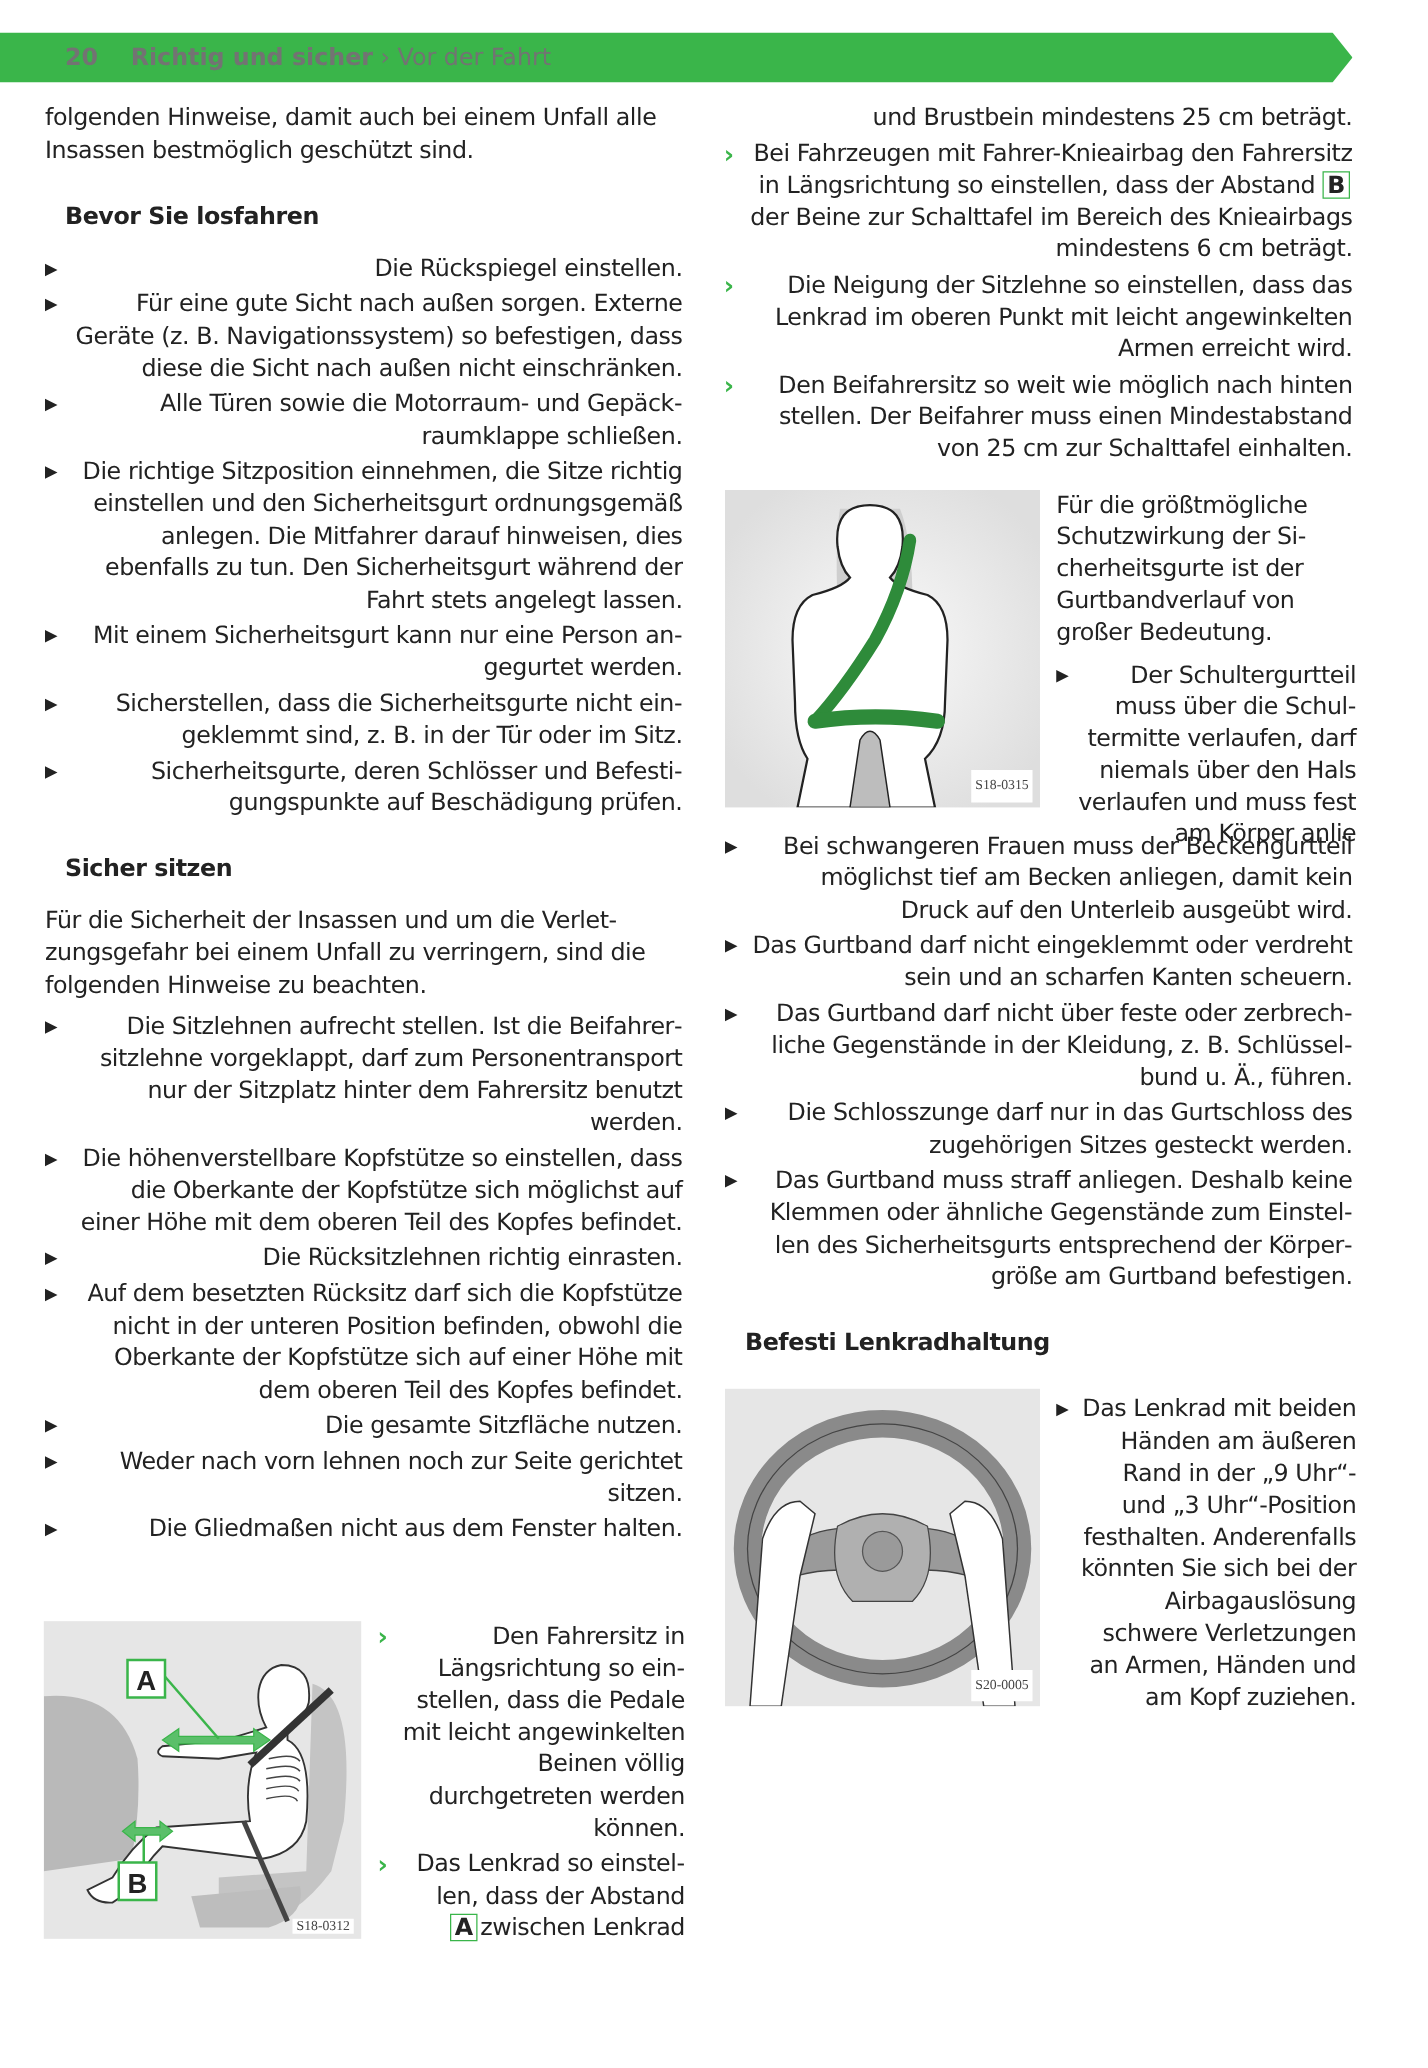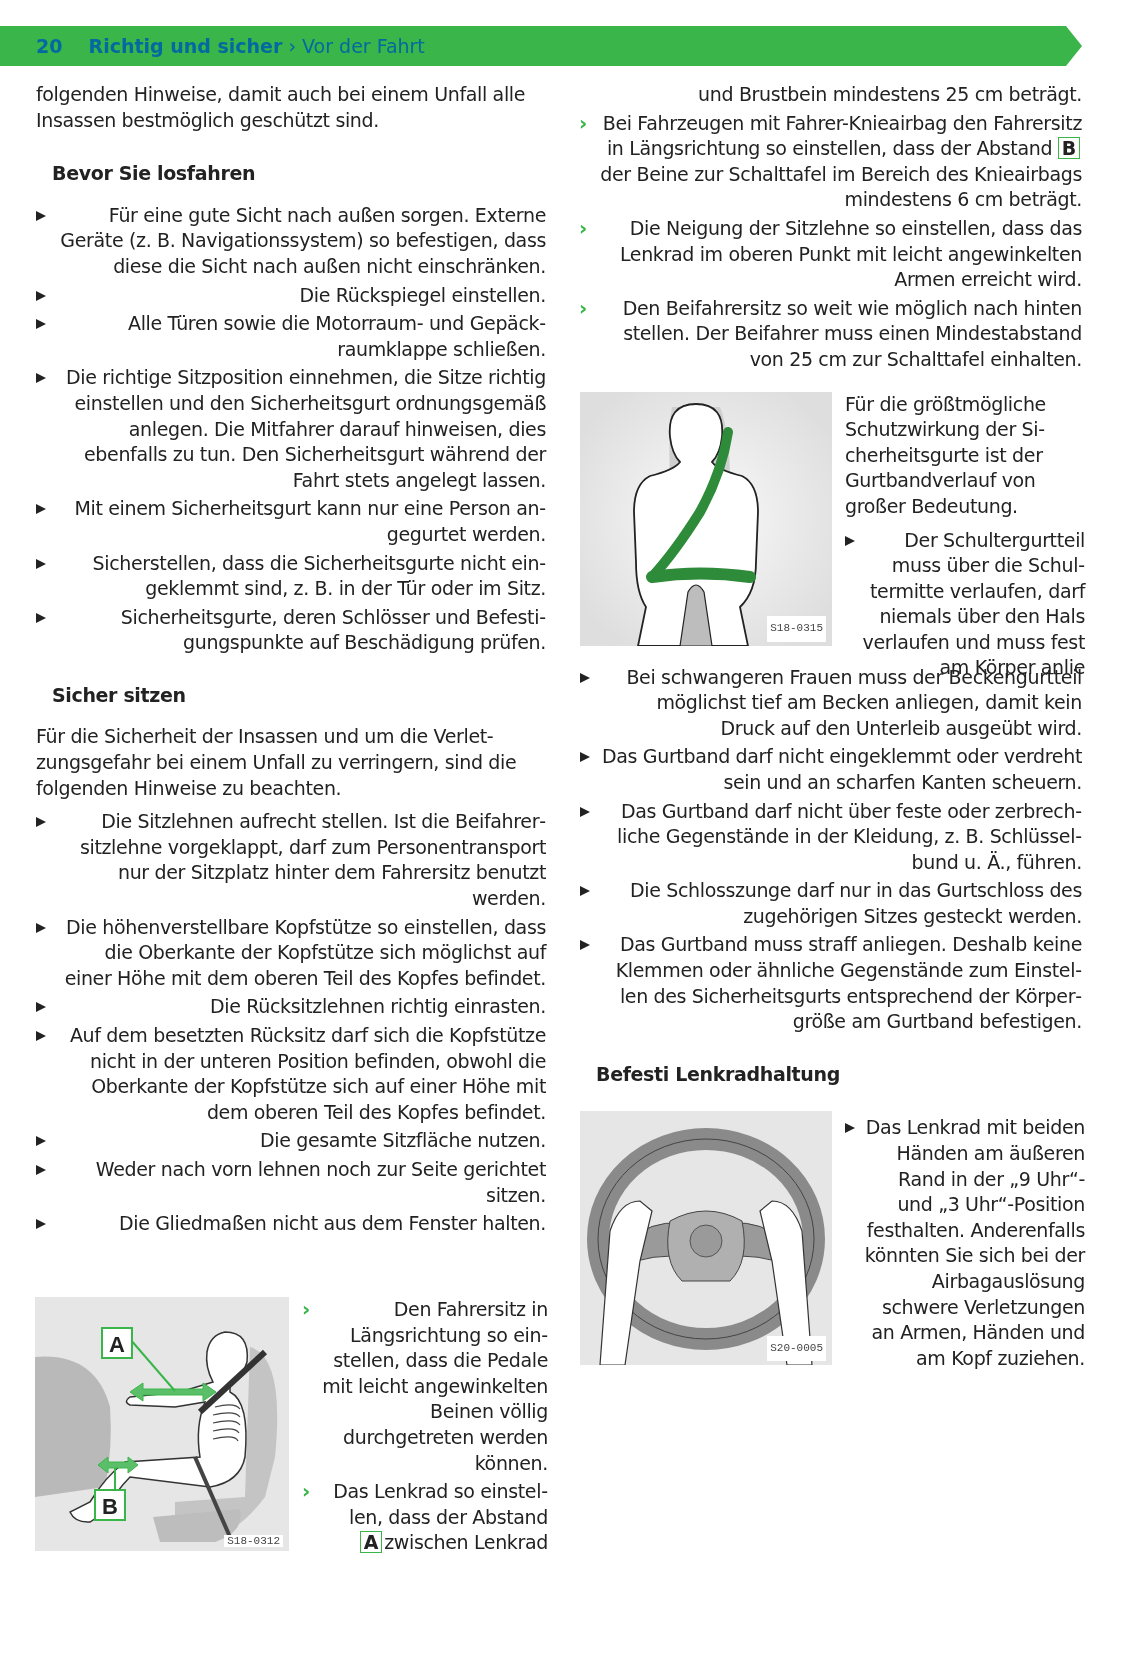--- a/index.html
+++ b/index.html
@@ -1,35 +1,35 @@
 <!DOCTYPE html>
 <html><head>
 <meta charset="utf-8">
 <style>
   html,body{margin:0;padding:0;background:#fff;}
   body{width:1142px;height:1654px;position:relative;overflow:hidden;font-family:"DejaVu Sans","Liberation Sans",sans-serif;color:#222;}
   .hdr{position:absolute;left:0;top:26px;width:1082px;height:40px;}
   .hdr svg{position:absolute;left:0;top:0;}
-  .hdr .txt{position:absolute;left:36px;top:0;height:40px;line-height:40px;color:#0369a1;font-size:19px;white-space:nowrap;}
+  .hdr .txt{position:absolute;left:52px;top:0;height:40px;line-height:40px;color:#737373;font-size:19px;white-space:nowrap;}
   .hdr .num{font-weight:bold;margin-right:20px;}
   .hdr .sec{font-weight:bold;}
   .col{position:absolute;top:82px;font-size:19px;line-height:25.6px;letter-spacing:-0.35px;}
   .left{left:36px;width:510px;}
   .right{left:580px;width:502px;}
   p{margin:0;}
   h3{margin:16px;font-size:19px;font-weight:bold;line-height:25.6px;}
   .gap{height:12px;}
   .sgap{height:8px;}
   ul{list-style:none;margin:0;padding:0;text-align:right;}
   li{position:relative;padding-left:17px;margin-bottom:3px;}
   li .tri{position:absolute;left:0;top:8px;width:0;height:0;border-left:10px solid #222;border-top:5.5px solid transparent;border-bottom:5.5px solid transparent;}
   li .chev{position:absolute;left:-1px;top:0;color:#3ab54a;font-weight:bold;font-size:20px;}
   .boxlbl{display:inline-block;border:1.5px solid #3ab54a;padding:0 3px;line-height:20px;font-weight:bold;margin-right:2px;}
   .fig{position:absolute;background:#e9e9e9;overflow:hidden;}
-  .fig .code{position:absolute;right:6px;bottom:4px;font-size:11px;color:#444;background:#fff;padding:0 3px;letter-spacing:0;font-family:Liberation Mono, monospace;}
+  .fig .code{position:absolute;right:6px;bottom:4px;font-size:11px;color:#444;background:#fff;padding:0 3px;letter-spacing:0;font-family:Liberation Serif, serif;}
   .figblock{position:relative;}
 </style>
 </head>
 <body>
 
 <div class="hdr">
   <svg width="1082" height="40">
     <polygon points="0,0 1066,0 1082,20 1066,40 0,40" fill="#3ab54a"></polygon>
   </svg>
   <div class="txt">
@@ -38,22 +38,22 @@
     <span>›</span>
     <span>Vor der Fahrt</span>
   </div>
 </div>
 
 <div class="col left">
   <p>folgenden Hinweise, damit auch bei einem Unfall alle Insassen bestmöglich geschützt sind.</p>
   <div class="gap"></div>
   <h3>Bevor Sie losfahren</h3>
   <ul>
+    <li><span class="tri"></span><span>Die Rückspiegel einstellen.</span></li>
     <li><span class="tri"></span><span>Für eine gute Sicht nach außen sorgen. Externe Geräte (z. B. Navigationssystem) so befestigen, dass diese die Sicht nach außen nicht einschrän­ken.</span></li>
-    <li><span class="tri"></span><span>Die Rückspiegel einstellen.</span></li>
     <li><span class="tri"></span><span>Alle Türen sowie die Motorraum- und Gepäck­raumklappe schließen.</span></li>
     <li><span class="tri"></span><span>Die richtige Sitzposition einnehmen, die Sitze rich­tig einstellen und den Sicherheitsgurt ordnungsge­mäß anlegen. Die Mitfahrer darauf hinweisen, dies ebenfalls zu tun. Den Sicherheitsgurt während der Fahrt stets angelegt lassen.</span></li>
     <li><span class="tri"></span><span>Mit einem Sicherheitsgurt kann nur eine Person an­gegurtet werden.</span></li>
     <li><span class="tri"></span><span>Sicherstellen, dass die Sicherheitsgurte nicht ein­geklemmt sind, z. B. in der Tür oder im Sitz.</span></li>
     <li><span class="tri"></span><span>Sicherheitsgurte, deren Schlösser und Befesti­gungspunkte auf Beschädigung prüfen.</span></li>
   </ul>
   <div class="sgap"></div>
   <h3>Sicher sitzen</h3>
   <p>Für die Sicherheit der Insassen und um die Verlet­zungsgefahr bei einem Unfall zu verringern, sind die folgenden Hinweise zu beachten.</p>
   <div class="sgap"></div>

